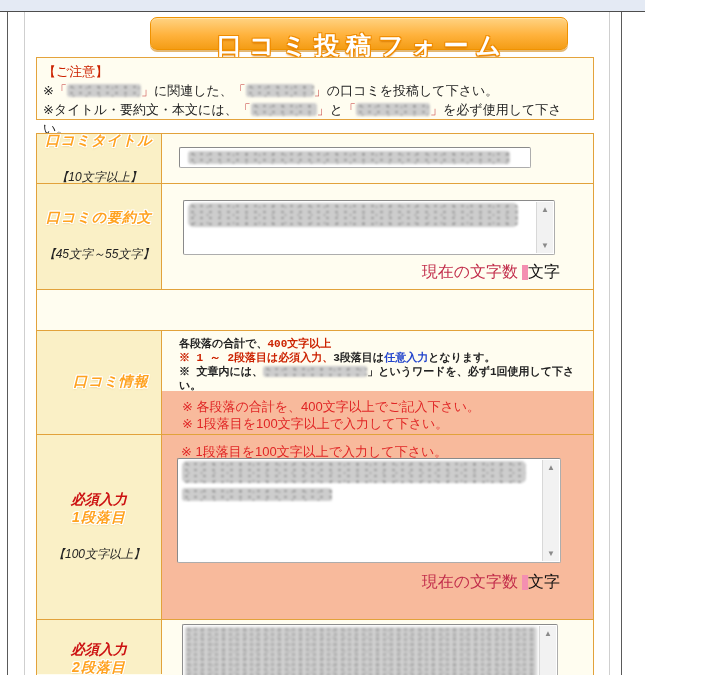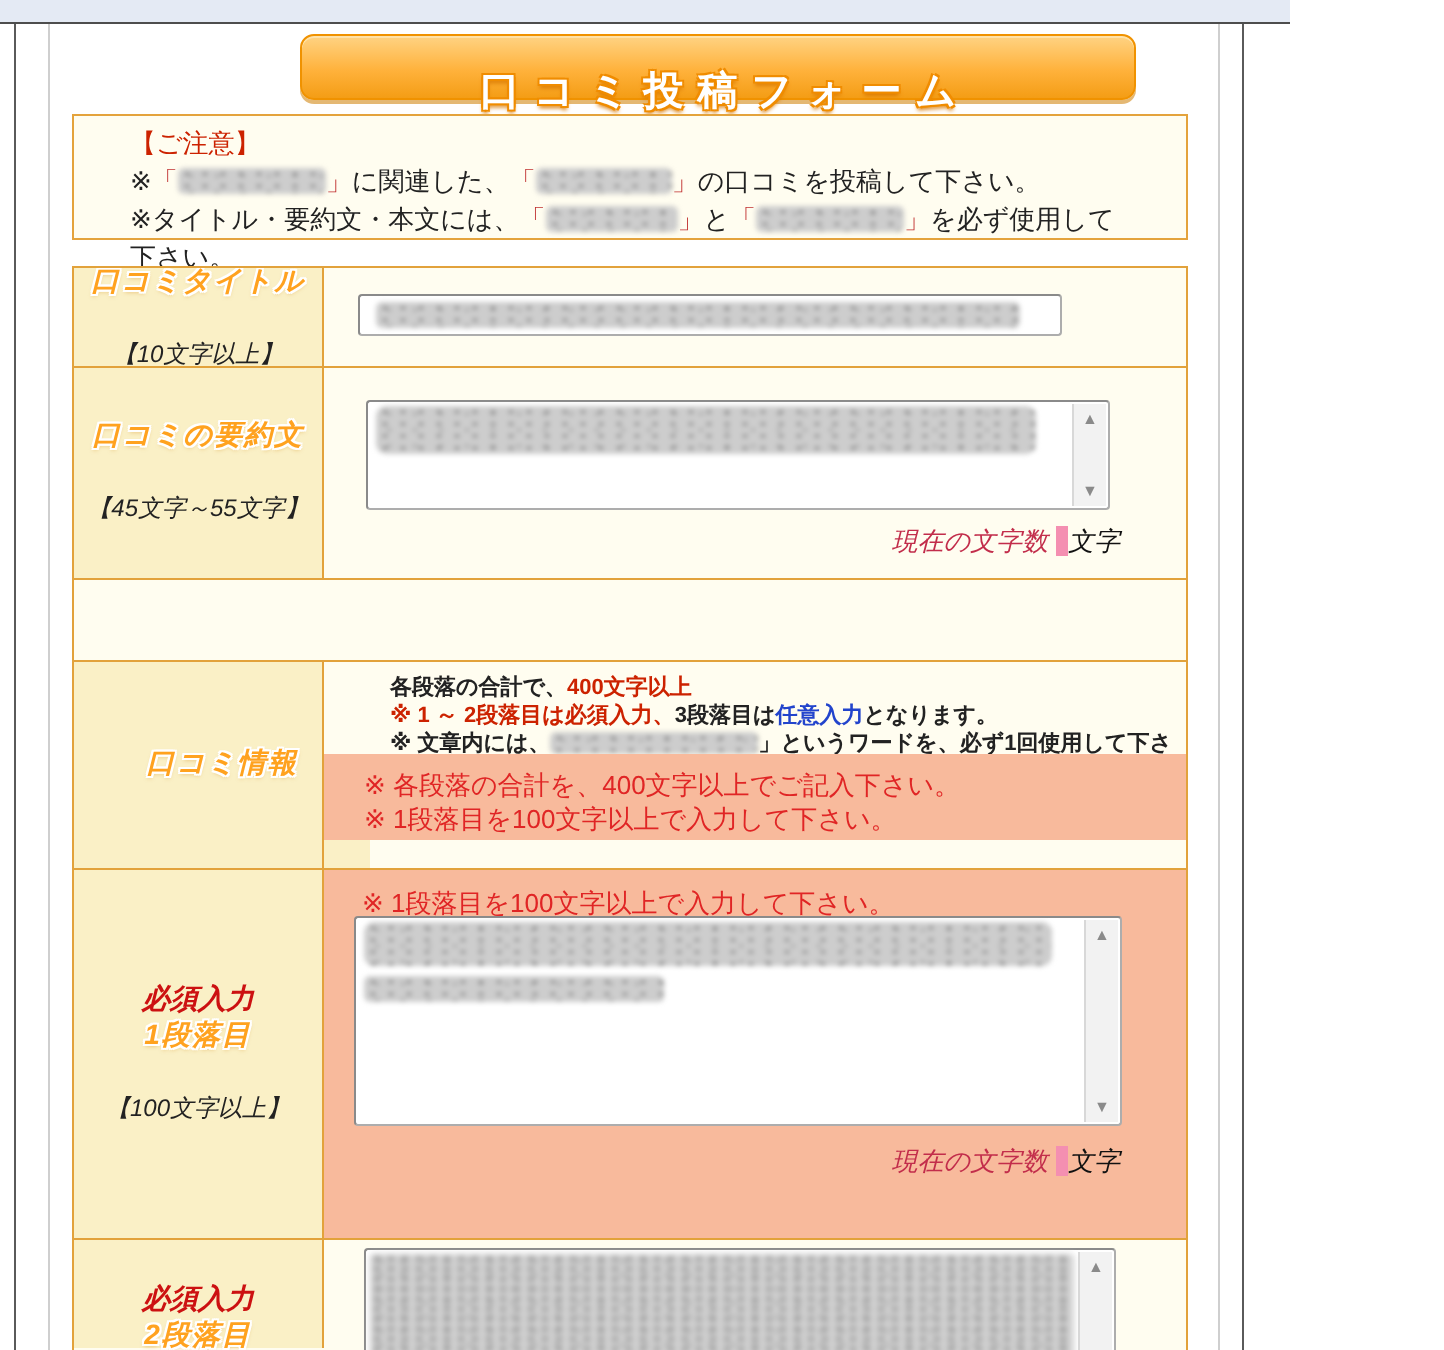--- a/index.html
+++ b/index.html
@@ -21,30 +21,30 @@
 
   
   .page-header{
     position:absolute;left:150px;top:17px;width:418px;height:33px;
     border:1px solid #F09200;border-radius:7px;box-sizing:border-box;
     background:linear-gradient(180deg,#FFD383 0%,#FFB23C 55%,#F49D15 100%);
     box-shadow:0 2px 0 rgba(205,125,0,.55), inset 0 1px 0 #FFE2A8;
     display:flex;align-items:center;justify-content:center;
   }
   .page-header .title{
-    color:#fff;font-size:20px;font-weight:bold;letter-spacing:7px;padding-left:7px;
+    color:#fff;font-size:25px;font-weight:bold;letter-spacing:7px;padding-left:7px;
     text-shadow:-1px -1px 0 #F08C00,1px -1px 0 #F08C00,-1px 1px 0 #F08C00,1px 1px 0 #F08C00,0 2px 2px #D87800;
     margin-top:24px;
   }
 
   
   .notice-box{
     position:absolute;left:36px;top:57px;width:558px;height:63px;box-sizing:border-box;
     border:1px solid #E4A33C;background:#FFFDF0;
-    padding:4px 28px;font-size:13px;line-height:19px;color:#222;
+    padding:4px 6px;font-size:13px;line-height:19px;color:#222;
   }
   .red{color:#CC2200;}
   .crimson{color:#C03030;}
   .blue{color:#2244CC;margin-top:40px;}
 
   
   .bl{
     display:inline-block;height:13px;border-radius:3px;background-color:#CDCDCD;
     background-image:radial-gradient(rgba(80,80,80,.55) 1px, transparent 1.5px),
                      radial-gradient(rgba(120,120,120,.45) 1px, transparent 1.5px);
@@ -82,21 +82,21 @@
   
   .field{
     position:absolute;background:#fff;box-sizing:border-box;
     border:1px solid #adadad;border-top-color:#8a8a8a;border-left-color:#8a8a8a;border-radius:2px;
   }
   .scrollbar{position:absolute;top:1px;right:1px;bottom:1px;width:16px;background:#F2F2F2;border-left:1px solid #D8D8D8;}
   .sb-btn{position:absolute;left:0;right:0;height:15px;font-size:8px;color:#8a8a8a;text-align:center;line-height:15px;cursor:default;}
   .sb-up{top:0;}
   .sb-down{bottom:0;}
 
-  .counter{position:absolute;font-size:13px;color:#111;white-space:nowrap;font-style:italic;}
+  .counter{position:absolute;font-size:16px;color:#111;white-space:nowrap;}
   .counter .cnt-label{color:#C22D4B;}
   .pink-bar{display:inline-block;width:6px;height:15px;background:#F48FB1;vertical-align:-3px;margin-left:4px;}
 
   .inst{font-size:11px;font-weight:bold;line-height:14px;color:#222;}
   .warn-text{color:#E02525;font-size:13px;line-height:17px;}
   .sentence{font-size:13px;color:#222;}
 </style>
 </head>
 <body>
 
@@ -147,32 +147,32 @@
     </div>
     <div class="counter" style="right:33px;top:79px;">
       <span class="cnt-label">現在の文字数</span><span class="pink-bar"></span><span>文字</span>
     </div>
   </div>
 
 
   <div class="cell label-cell" style="left:0;top:196px;width:148px;height:104px;">
     <span class="bubble">口コミ情報</span>
   </div>
-  <div class="cell value-cell inst" style="left:125px;top:196px;width:431px;height:61px;padding:7px 0 0 33px;">
+  <div class="cell value-cell inst" style="left:125px;top:196px;width:431px;height:61px;padding:7px 0 0 17px;font-family:Liberation Mono, monospace;">
     <div>
       <span>各段落の合計で、</span><span class="red">400文字以上</span>
     </div>
     <div>
       <span class="red">※ 1 ～ 2段落目は必須入力、</span><span>3段落目は</span><span class="blue">任意入力</span><span>となります。</span>
     </div>
     <div>
       <span>※ 文章内には、</span><span class="bl" style="width:104px;height:11px;"></span><span>」というワードを、必ず1回使用して下さい。</span>
     </div>
   </div>
-  <div class="cell salmon warn-text" style="left:125px;top:243px;width:431px;height:43px;padding:7px 0 0 20px;">
+  <div class="cell salmon warn-text" style="left:125px;top:257px;width:431px;height:43px;padding:7px 0 0 20px;">
     <div>※ 各段落の合計を、400文字以上でご記入下さい。</div>
     <div>※ 1段落目を100文字以上で入力して下さい。</div>
   </div>
 
   <div class="cell label-cell" style="left:0;top:300px;width:124px;height:185px;">
     <span class="required-label">必須入力</span>
     <span class="bubble">1段落目</span>
     <span class="sublabel">【100文字以上】</span>
   </div>
   <div class="cell salmon" style="left:125px;top:300px;width:431px;height:185px;">

